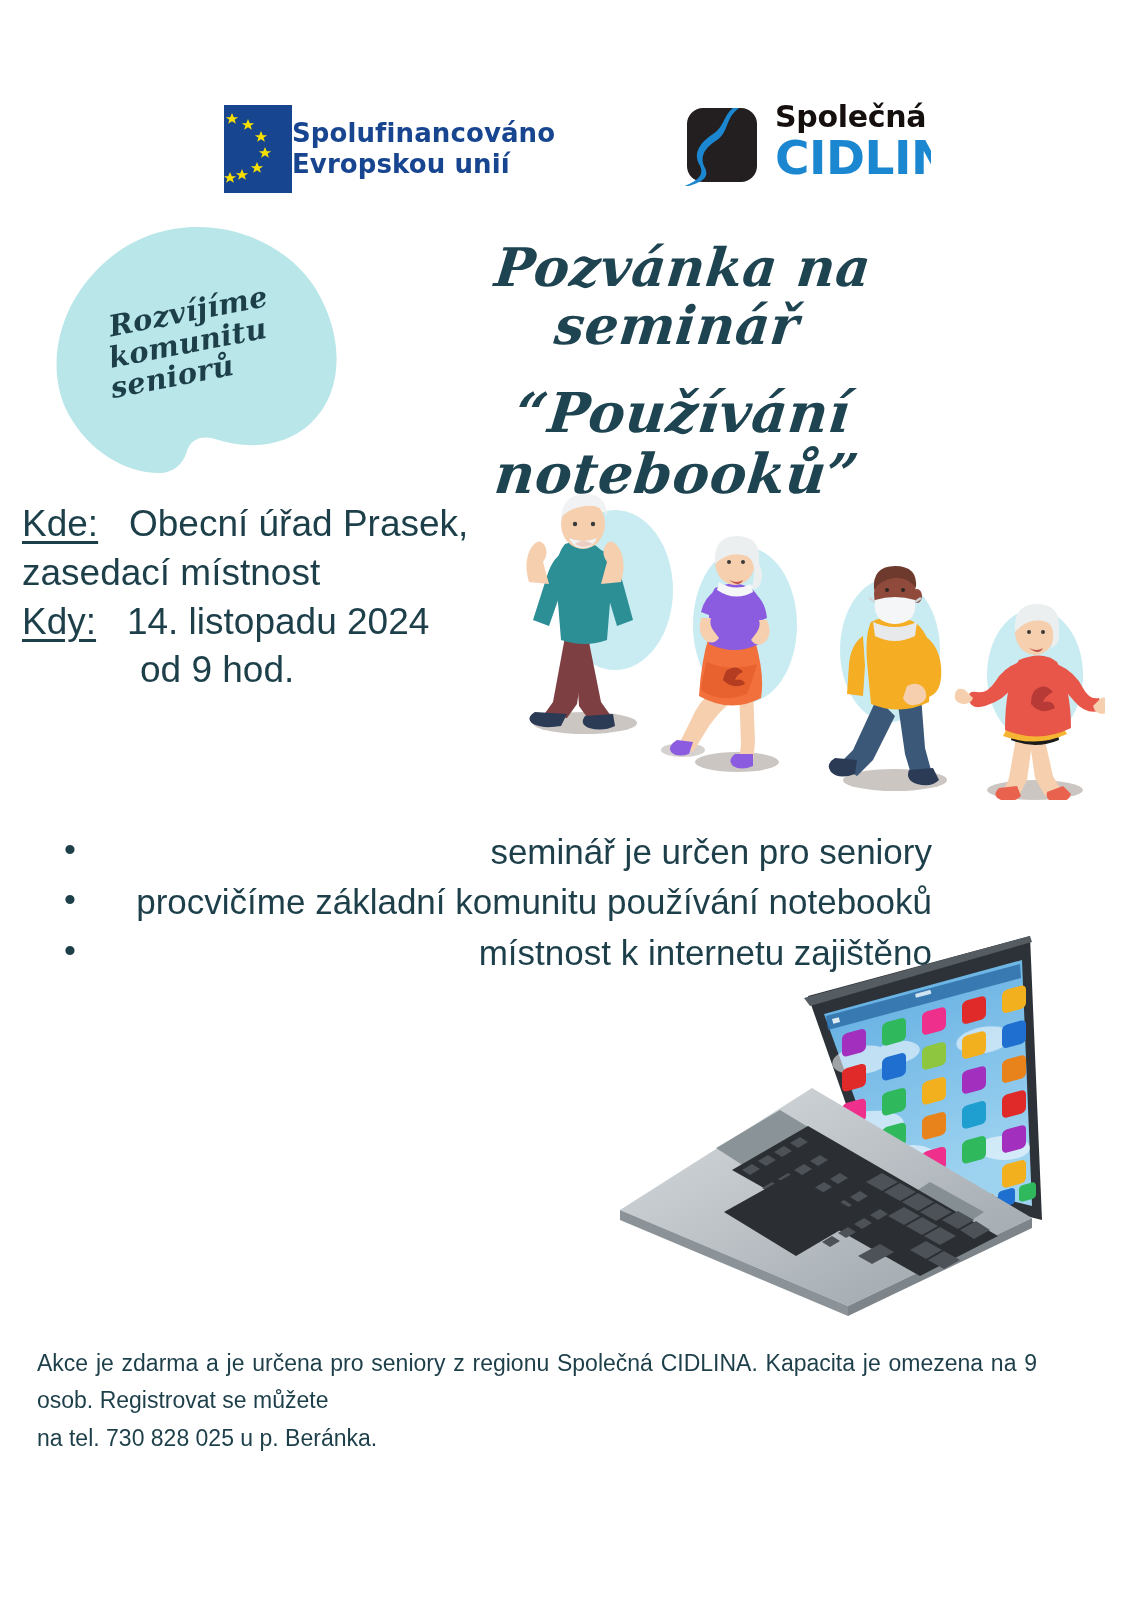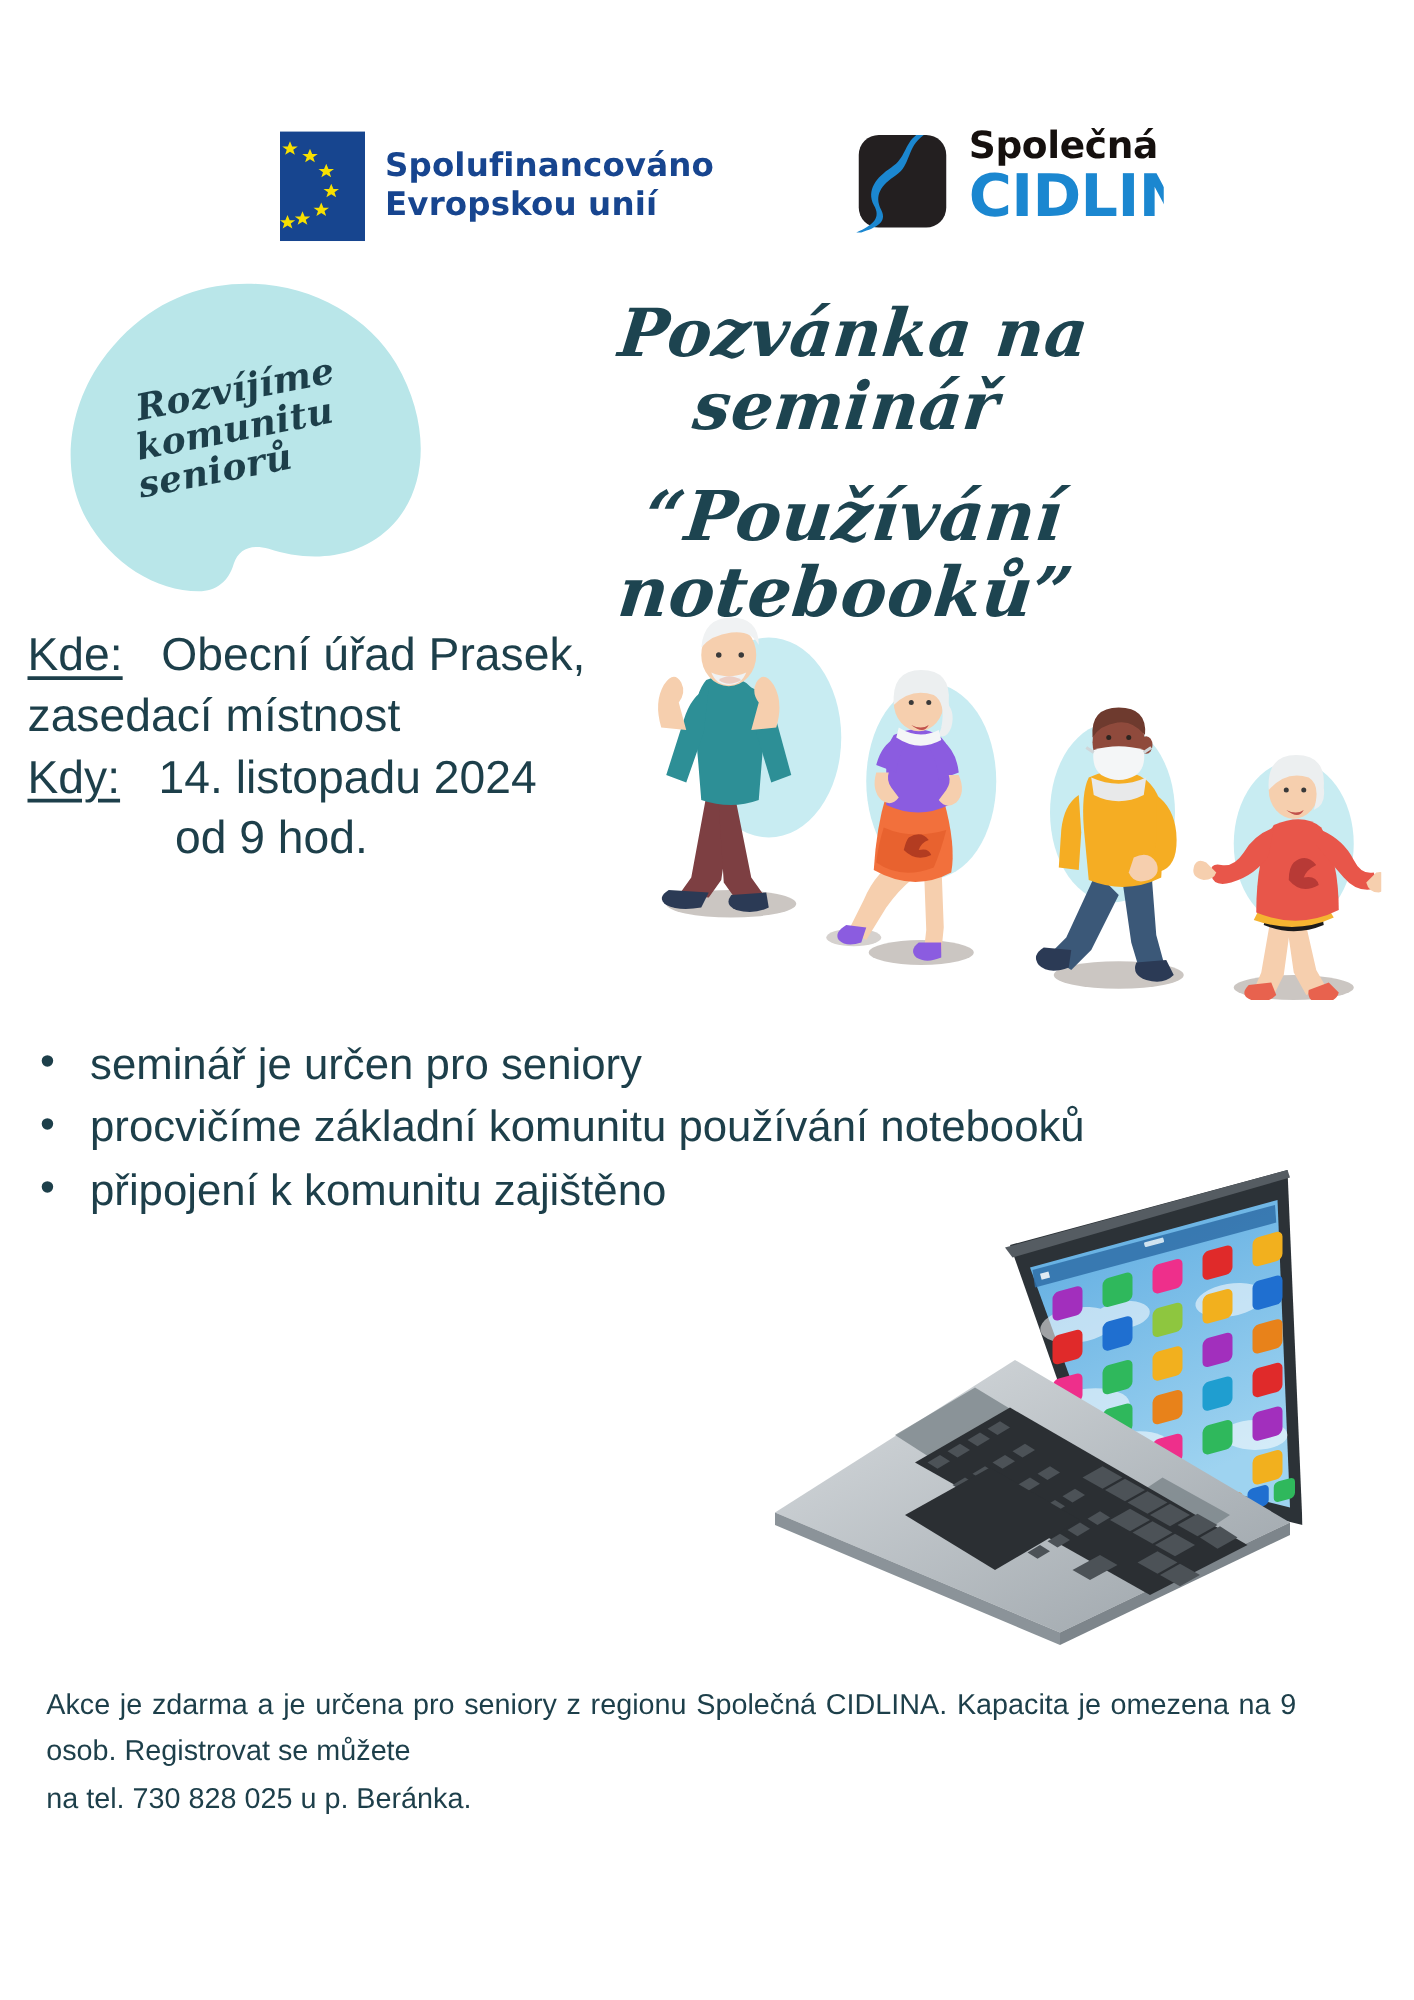--- a/index.html
+++ b/index.html
@@ -5,21 +5,21 @@
   * { box-sizing: border-box; margin: 0; padding: 0; }
   html, body { background: #ffffff; }
   body {
     width: 1131px; height: 1600px;
     position: relative; overflow: hidden;
     font-family: "Liberation Sans", sans-serif;
     color: #1d3f4a;
   }
 
   
-  .logo-eu { position: absolute; left: 224px; top: 105px; display: flex; align-items: center; gap: 16px; }
+  .logo-eu { position: absolute; left: 224px; top: 105px; display: flex; align-items: center; }
   .eu-flag { width: 68px; height: 88px; overflow: hidden; position: relative; }
   .eu-flag svg { position: absolute; left: 0; top: 0; }
   .eu-text { font-family: "DejaVu Sans", sans-serif; color: #17458f; font-size: 26px; font-weight: 600; line-height: 1.18; letter-spacing: .1px; }
 
   .logo-cidlina { position: absolute; left: 683px; top: 100px; width: 248px; height: 95px; overflow: hidden; }
   .cid-mark { position: absolute; left: 0; top: 6px; width: 82px; height: 82px; }
   .cid-words { position: absolute; left: 92px; top: 2px; width: 300px; }
   .cid-top { font-family: "DejaVu Sans", sans-serif; font-weight: 700; font-size: 30px; color: #15100e; line-height: 1; letter-spacing: -.3px;}
   .cid-bot { font-family: "DejaVu Sans", sans-serif; font-weight: 700; font-size: 47px; color: #1b87d0; line-height: 1.02; letter-spacing: -.5px; margin-top: 2px;}
 
@@ -49,21 +49,21 @@
 
   
   .meta { position: absolute; left: 22px; top: 500px; width: 520px; font-weight: 400; font-size: 37px; line-height: 1.32; }
   .meta .u { text-decoration: underline; text-underline-offset: 5px; text-decoration-thickness: 3px; }
   .meta .ind { display: inline-block; width: 118px; }
 
   
   .dancers { position: absolute; left: 505px; top: 440px; width: 600px; height: 360px; }
 
   
-  .bullets { position: absolute; left: 20px; top: 828px; width: 880px; list-style: none; }
+  .bullets { position: absolute; left: 52px; top: 828px; width: 880px; list-style: none; text-align: right; }
   .bullets li { position: relative; padding-left: 52px; font-size: 35px; line-height: 1.38; color: #1d3f4a; margin-bottom: 2px; }
   .bullets li::before { content: "•"; position: absolute; left: 12px; top: -2px; font-size: 34px; }
 
   
   .laptop { position: absolute; left: 612px; top: 920px; width: 430px; height: 400px; }
 
   
   .footer {
     position: absolute; left: 37px; top: 1345px; width: 1000px;
     font-size: 23px; line-height: 1.62; color: #1d3f4a;
@@ -229,21 +229,21 @@
   <path d="M510 192 q-2 -28 22 -28 q24 0 22 26 q2 14 -8 18 q6 -20 -4 -26 q-18 -6 -32 10 Z" fill="#eceff0"></path>
   <circle cx="524" cy="192" r="2" fill="#3a3a3a"></circle>
       <circle cx="538" cy="192" r="2" fill="#3a3a3a"></circle>
   <path d="M524 208 q8 4 14 0 q-4 8 -14 0" fill="#c1524c"></path>
 </svg>
 </div>
 
 <ul class="bullets">
   <li>seminář je určen pro seniory</li>
   <li>procvičíme základní komunitu používání notebooků</li>
-  <li>připojení k komunitu zajištěno</li>
+  <li>místnost k internetu zajištěno</li>
 </ul>
 
 <div class="laptop">
 <svg width="430" height="400" viewBox="0 0 430 400">
   <defs>
     <linearGradient id="baseg" x1="0" y1="0" x2="1" y2="1">
       <stop offset="0" stop-color="#d9dde0"></stop>
           <stop offset="1" stop-color="#9aa2a8"></stop>
     </linearGradient>
     <linearGradient id="lidg" x1="0" y1="0" x2="1" y2="1">

